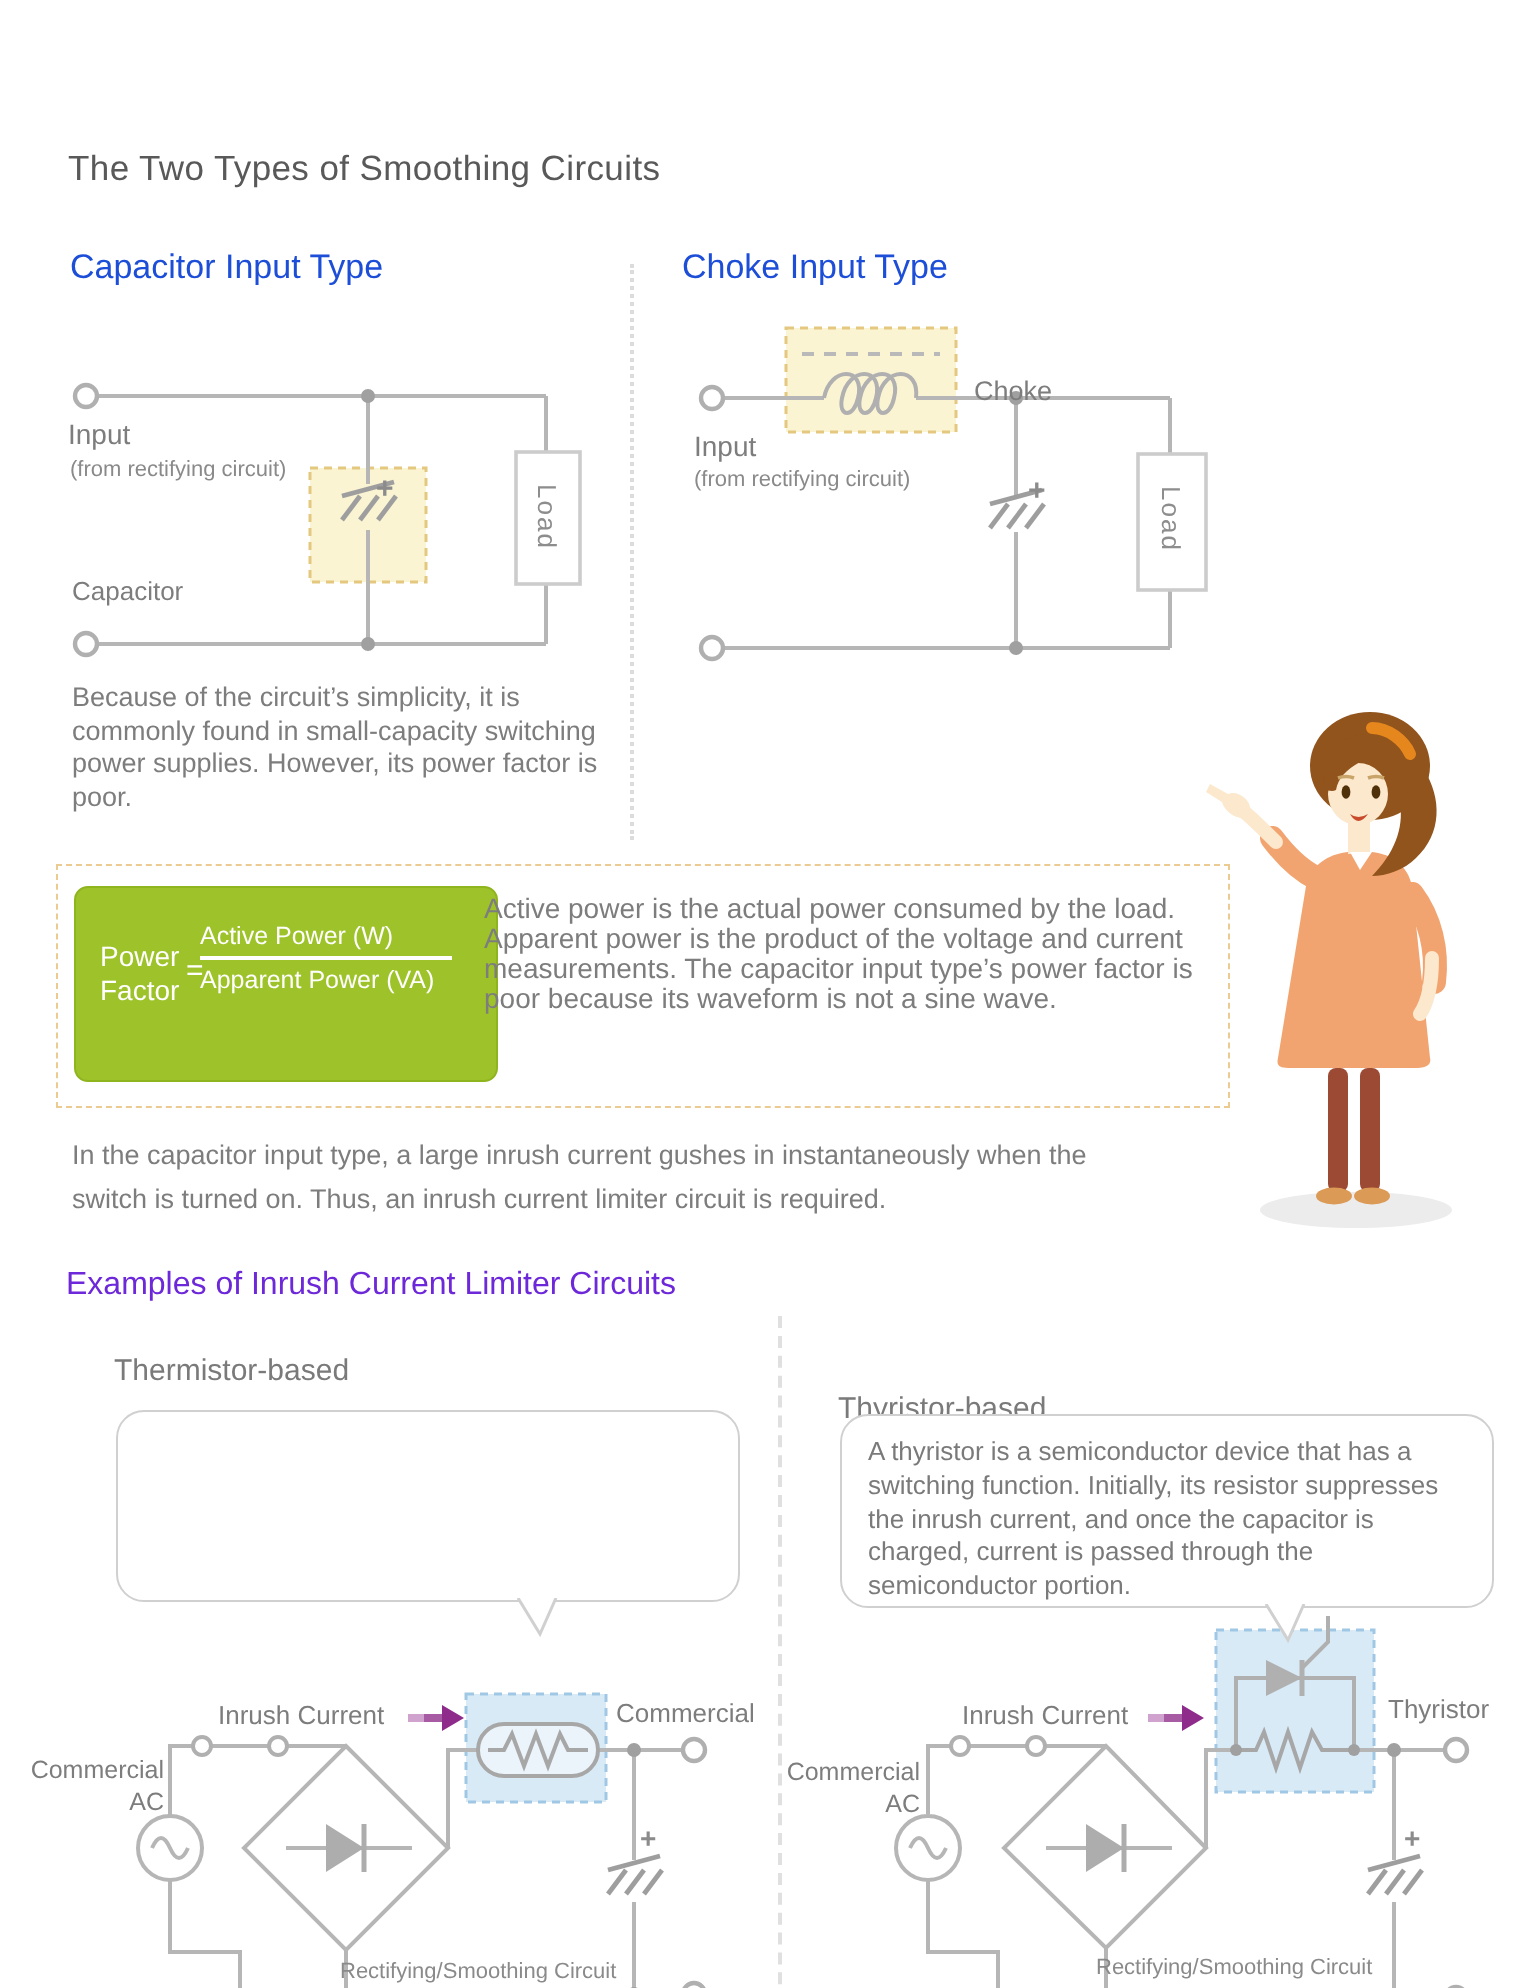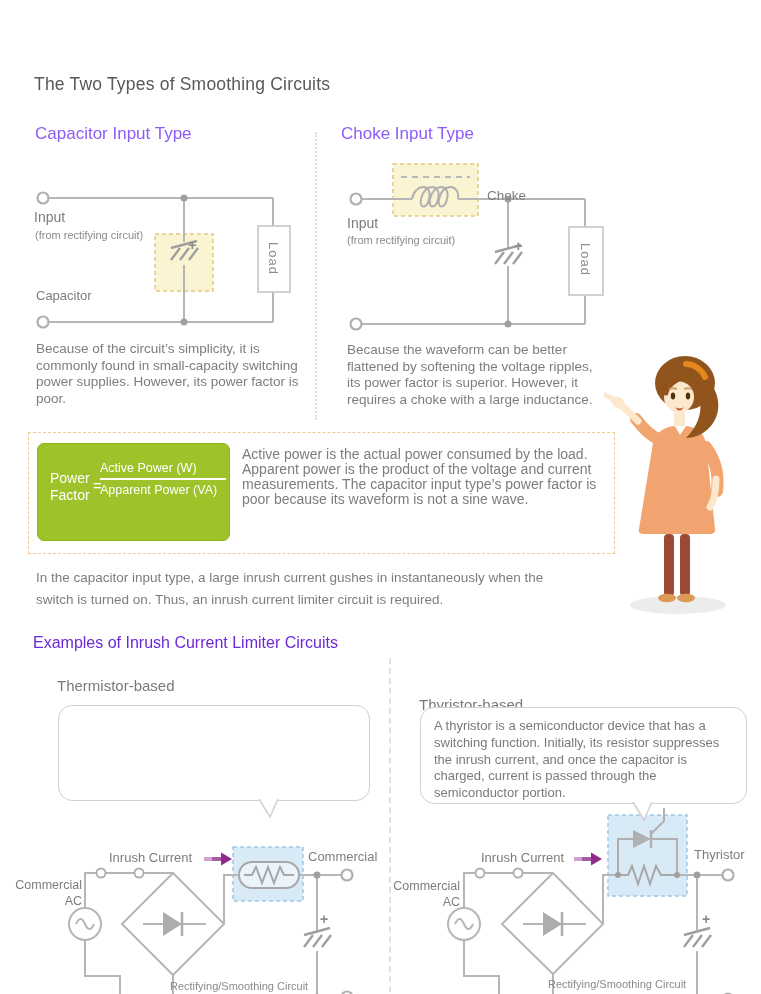--- a/index.html
+++ b/index.html
@@ -1,20 +1,20 @@
 <!DOCTYPE html>
 <html><head>
 <meta charset="utf-8">
 <style>
   html,body{margin:0;padding:0;background:#fff;}
   .page{position:relative;width:761px;height:994px;background:#fff;overflow:hidden;
         font-family:"Liberation Sans","DejaVu Sans",sans-serif;margin-top:44px;}
   .abs{position:absolute;}
   .title{font-size:17.5px;color:#595959;letter-spacing:.2px;}
-  .h2{font-size:17px;color:#8b5cf6;}
+  .h2{font-size:17px;color:#1d4ed8;}
   .h3{font-size:15px;color:#7a7a7a;}
   .body-txt{font-size:13.5px;line-height:16.5px;color:#7d7d7d;}
   .lbl{font-size:13px;color:#7d7d7d;line-height:15px;}
   .lbl-sm{font-size:11px;color:#8a8a8a;}
   .plus{font-size:15px;color:#8b8b8b;font-weight:bold;}
   .vdots{border-left:2px dotted #dcdcdc;width:0;}
   .vdash{border-left:2px dashed #e0e0e0;width:0;}
   .vload{writing-mode:vertical-rl;font-size:13px;color:#8d8d8d;letter-spacing:1px;}
   .pf-outer{border:1.5px dashed #eccb92;}
   .pf-box{background:#9ec32a;border:1px solid #8fb51e;border-radius:7px;}
@@ -95,21 +95,20 @@
     <circle cx="168" cy="47" r="3.5" fill="#a0a0a0"></circle>
     <circle cx="168" cy="172" r="3.5" fill="#a0a0a0"></circle>
     <circle cx="16" cy="47" r="5.5" fill="#fff" stroke="#b0b0b0" stroke-width="2.2"></circle>
     <circle cx="16" cy="172" r="5.5" fill="#fff" stroke="#b0b0b0" stroke-width="2.2"></circle>
   </svg>
   <div class="abs lbl" style="left:487px;top:144px;font-size:13.5px;">Choke</div>
   <div class="abs plus" style="left:514px;top:193px;">+</div>
   <div class="abs lbl" style="left:347px;top:172px;font-size:14px;">Input</div>
   <div class="abs lbl-sm" style="left:347px;top:190px;">(from rectifying circuit)</div>
   <div class="abs vload" style="left:578px;top:199px;">Load</div>
-  <div class="abs body-txt" style="left:347px;top:298px;width:248px;">Because the waveform can be better flattened by softening the voltage ripples, its power factor is superior. However, it requires a choke with a large inductance.</div>
 
   <svg class="abs" style="left:598px;top:303px;" width="155" height="272" viewBox="0 0 155 272">
     <ellipse cx="80" cy="258" rx="48" ry="9" fill="#ececec"></ellipse>
     <rect x="66" y="187" width="10" height="62" rx="4" fill="#9c4a33"></rect>
     <rect x="82" y="187" width="10" height="62" rx="4" fill="#9c4a33"></rect>
     <ellipse cx="69" cy="251" rx="9" ry="4.2" fill="#dc9a57"></ellipse>
     <ellipse cx="88" cy="251" rx="9" ry="4.2" fill="#dc9a57"></ellipse>
     <path d="M55,96 C57,86 66,80 76,79 L88,79 C98,80 106,86 108,96 L117,182 C118,186 114,187 111,187 L46,187 C42,187 40,186 41,182 Z" fill="#f2a470"></path>
     <path d="M108,100 C117,112 121,128 119,144" stroke="#f2a470" stroke-width="12" stroke-linecap="round" fill="none"></path>
     <path d="M118,132 C118,144 116,154 112,160" stroke="#fce8cd" stroke-width="7" stroke-linecap="round" fill="none"></path>
@@ -124,21 +123,21 @@
     <path d="M64,48 C62,31 72,20 86,20 C97,20 105,27 108,35 C98,30 88,30 82,34 C75,38 71,42 70,48 C68,49 66,48 64,48 Z" fill="#91541c"></path>
     <path d="M88,17 C96,17 104,23 107,30" stroke="#e6871e" stroke-width="6" stroke-linecap="round" fill="none"></path>
     <path d="M71,42 Q75,40.5 79,42" stroke="#c9a469" stroke-width="1.8" fill="none"></path>
     <path d="M86,42 Q90,40.5 94,42" stroke="#c9a469" stroke-width="1.8" fill="none"></path>
     <ellipse cx="75" cy="49" rx="2.2" ry="3.4" fill="#4f3209"></ellipse>
     <ellipse cx="90" cy="49" rx="2.2" ry="3.4" fill="#4f3209"></ellipse>
     <path d="M77,60 Q81,67 86,60 Q81,63 77,60 Z" fill="#c94b2b"></path>
   </svg>
 
   <div class="abs pf-outer" style="left:28px;top:388px;width:585px;height:120px;">
-    <div class="abs pf-box" style="left:8px;top:10px;width:191px;height:96px;">
+    <div class="abs pf-box" style="left:8px;top:10px;width:191px;height:96px;padding-left:19px;">
       <div class="abs pf-white pf-term" style="left:12px;top:26px;">
         <div>Power</div>
         <div>Factor</div>
       </div>
       <div class="abs pf-white pf-eq" style="left:55px;top:33px;">=</div>
       <div class="abs pf-white pf-frac" style="left:62px;top:17px;">
         <div class="pf-num">Active Power (W)</div>
         <div class="pf-den">Apparent Power (VA)</div>
       </div>
     </div>

